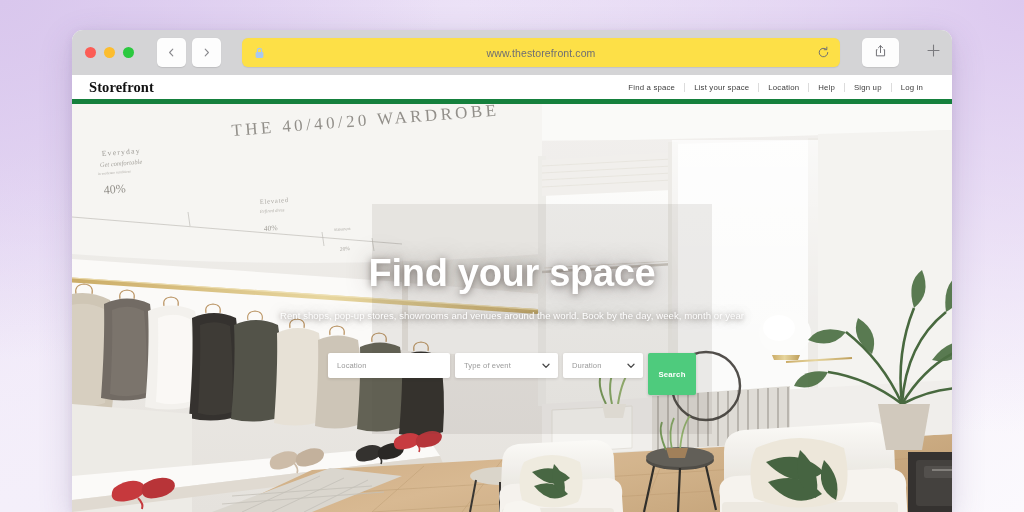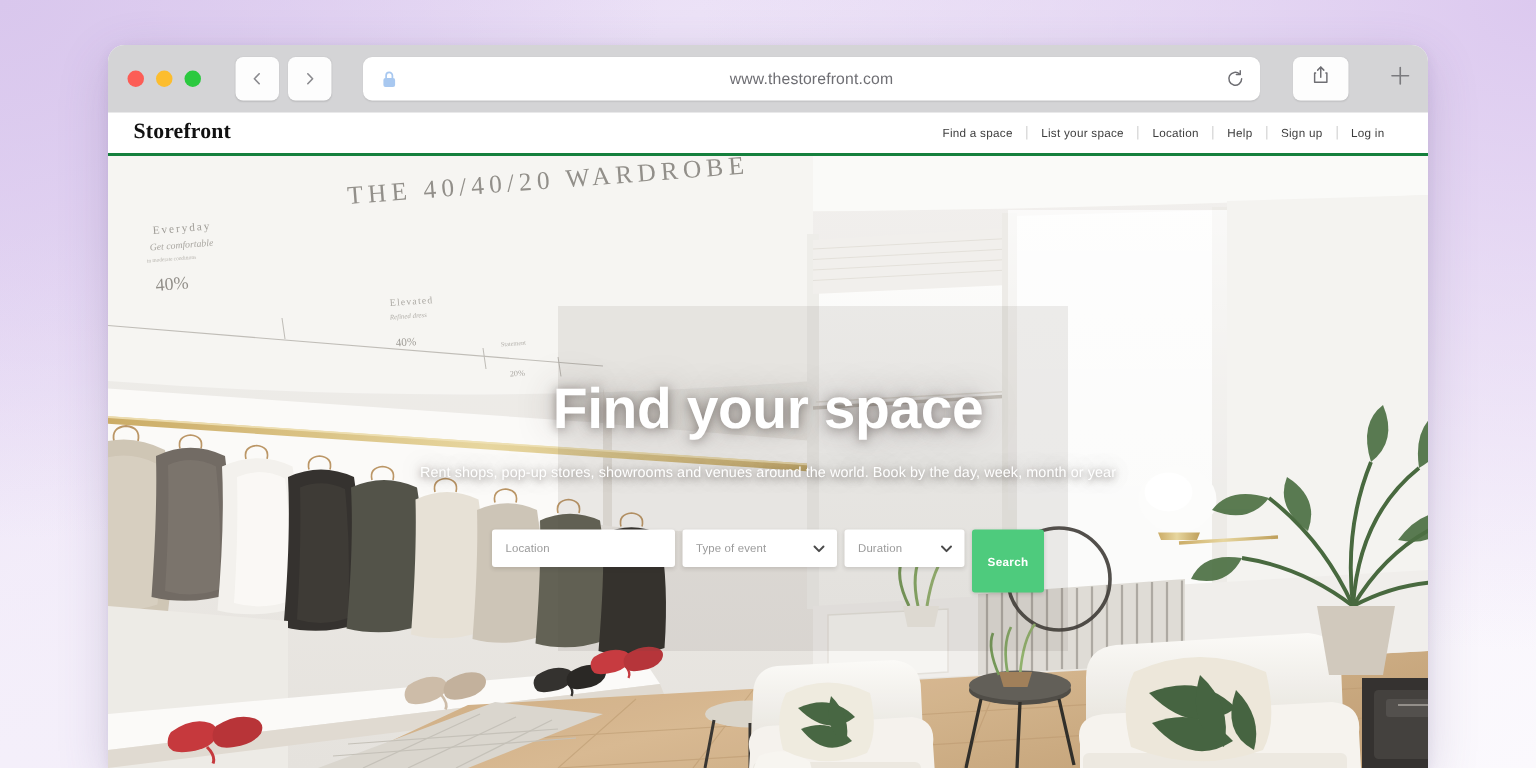--- a/index.html
+++ b/index.html
@@ -57,21 +57,21 @@
     border-radius: 5px;
     display: flex; align-items: center; justify-content: center;
     box-shadow: 0 0.5px 1px rgba(0,0,0,0.10);
   }
   .nav-btn svg { display: block; }
 
   .url-bar {
     flex: 1;
     height: 29px;
     margin-left: 12px;
-    background: #ffffff;
+    background: #fde047;
     border-radius: 6px;
     display: flex;
     align-items: center;
     padding: 0 10px 0 12px;
     position: relative;
     box-shadow: 0 0.5px 1px rgba(0,0,0,0.08);
   }
   .lock-icon { display: flex; align-items: center; }
   .url-text {
     position: absolute;
@@ -102,21 +102,21 @@
     margin-left: 6px; margin-right: -10px;
   }
 
   
   .site-header {
     height: 29px;
     background: #ffffff;
     display: flex;
     align-items: center;
     padding: 0 20px 0 17px;
-    border-bottom: 2px solid #15803d;
+    border-bottom: 5px solid #15803d;
   }
   .logo {
     font-family: "Liberation Serif", serif;
     font-weight: bold;
     font-size: 14.5px;
     color: #111;
     letter-spacing: 0.1px;
   }
   .main-nav {
     margin-left: auto;

